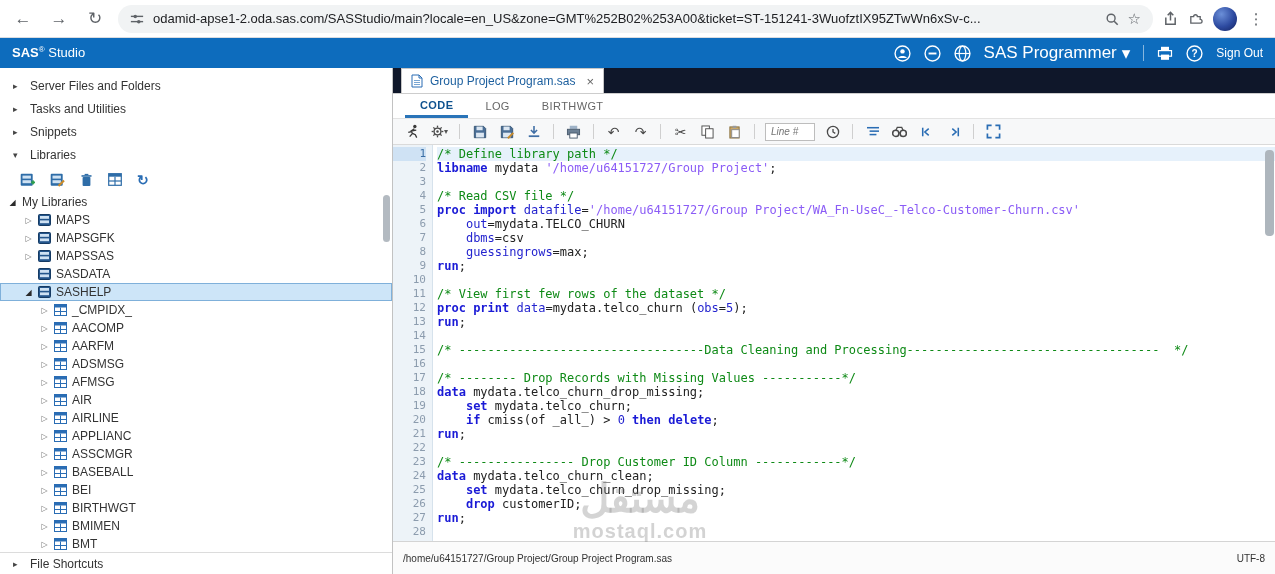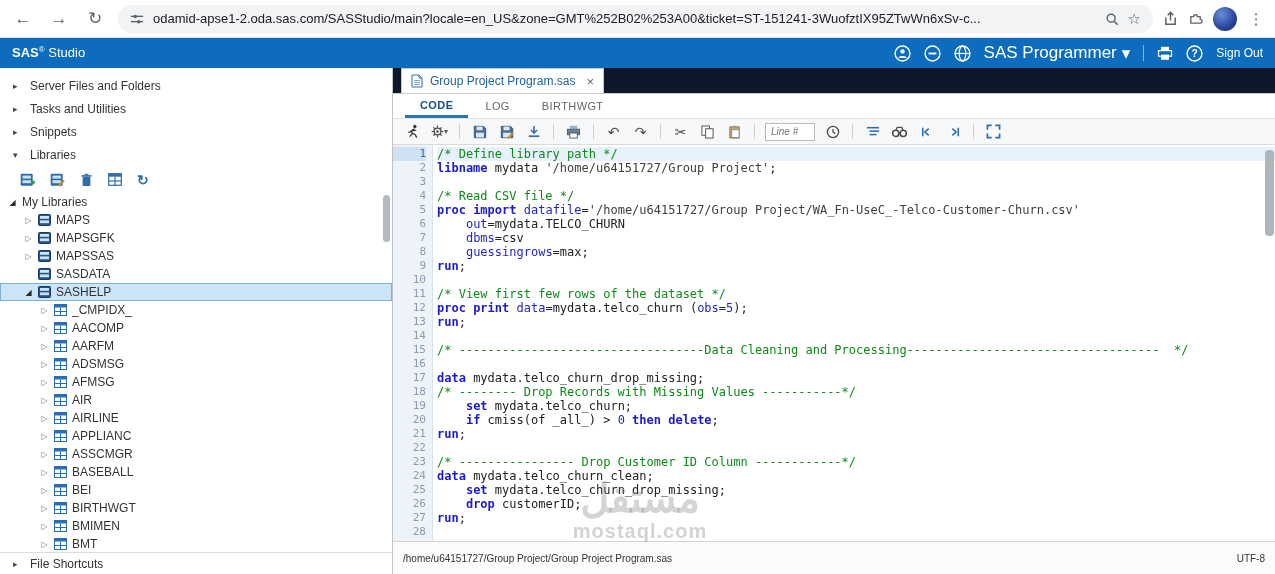--- a/index.html
+++ b/index.html
@@ -78,21 +78,21 @@
   .gutter { width:40px; background:#edf3f8; border-right:1px solid #d6e2ec;
     text-align:right; padding:2px 6px 0 0; color:#8c9cae; flex:0 0 auto; }
   .num { height:14px; font-size:11px; }
   .num.active { background:#cfe2f4; color:#3b6ea5; }
   .code { flex:1; padding:2px 0 0 4px; min-width:0; }
   .code-line { height:14px; white-space:pre; }
   .code-line.active { background:#e6f1fb; }
   .tok-c { color:#0e8a16; }
   .tok-k { color:#1a1ad6; font-weight:bold; }
   .tok-o { color:#2424cf; }
-  .tok-s { color:#404040; }
+  .tok-s { color:#8b5cf6; }
   .tok-p { color:#222; }
   .tok-n { color:#2424cf; }
   .editor-scroll { position:absolute; right:1px; top:5px; width:9px; height:86px;
     background:#aeb6bd; border-radius:4px; }
 
   .watermark { position:absolute; left:132px; top:408px; width:230px; text-align:center;
     pointer-events:none; z-index:5; }
   .wm-ar { font-size:40px; font-weight:bold; color:rgba(125,125,125,0.33); line-height:44px; }
   .wm-dom { font-size:20px; font-weight:bold; color:rgba(140,140,140,0.38); letter-spacing:1px; }
 
@@ -670,22 +670,22 @@
           <div class="code-line"><span class="tok-p">    </span><span class="tok-o">dbms</span><span class="tok-p">=csv</span></div>
           <div class="code-line"><span class="tok-p">    </span><span class="tok-o">guessingrows</span><span class="tok-p">=max;</span></div>
           <div class="code-line"><span class="tok-k">run</span><span class="tok-p">;</span></div>
           <div class="code-line">&nbsp;</div>
           <div class="code-line"><span class="tok-c">/* View first few rows of the dataset */</span></div>
           <div class="code-line"><span class="tok-k">proc</span><span class="tok-p"> </span><span class="tok-k">print</span><span class="tok-p"> </span><span class="tok-o">data</span><span class="tok-p">=mydata.telco_churn (</span><span class="tok-o">obs</span><span class="tok-p">=</span><span class="tok-n">5</span><span class="tok-p">);</span></div>
           <div class="code-line"><span class="tok-k">run</span><span class="tok-p">;</span></div>
           <div class="code-line">&nbsp;</div>
           <div class="code-line"><span class="tok-c">/* ----------------------------------Data Cleaning and Processing-----------------------------------  */</span></div>
           <div class="code-line">&nbsp;</div>
+          <div class="code-line"><span class="tok-c">/* -------- Drop Records with Missing Values -----------*/</span></div>
           <div class="code-line"><span class="tok-k">data</span><span class="tok-p"> mydata.telco_churn_drop_missing;</span></div>
-          <div class="code-line"><span class="tok-c">/* -------- Drop Records with Missing Values -----------*/</span></div>
           <div class="code-line"><span class="tok-p">    </span><span class="tok-k">set</span><span class="tok-p"> mydata.telco_churn;</span></div>
           <div class="code-line"><span class="tok-p">    </span><span class="tok-k">if</span><span class="tok-p"> cmiss(of _all_) &gt; </span><span class="tok-n">0</span><span class="tok-p"> </span><span class="tok-k">then</span><span class="tok-p"> </span><span class="tok-k">delete</span><span class="tok-p">;</span></div>
           <div class="code-line"><span class="tok-k">run</span><span class="tok-p">;</span></div>
           <div class="code-line">&nbsp;</div>
           <div class="code-line"><span class="tok-c">/* ---------------- Drop Customer ID Column ------------*/</span></div>
           <div class="code-line"><span class="tok-k">data</span><span class="tok-p"> mydata.telco_churn_clean;</span></div>
           <div class="code-line"><span class="tok-p">    </span><span class="tok-k">set</span><span class="tok-p"> mydata.telco_churn_drop_missing;</span></div>
           <div class="code-line"><span class="tok-p">    </span><span class="tok-k">drop</span><span class="tok-p"> customerID;</span></div>
           <div class="code-line"><span class="tok-k">run</span><span class="tok-p">;</span></div>
           <div class="code-line">&nbsp;</div>

